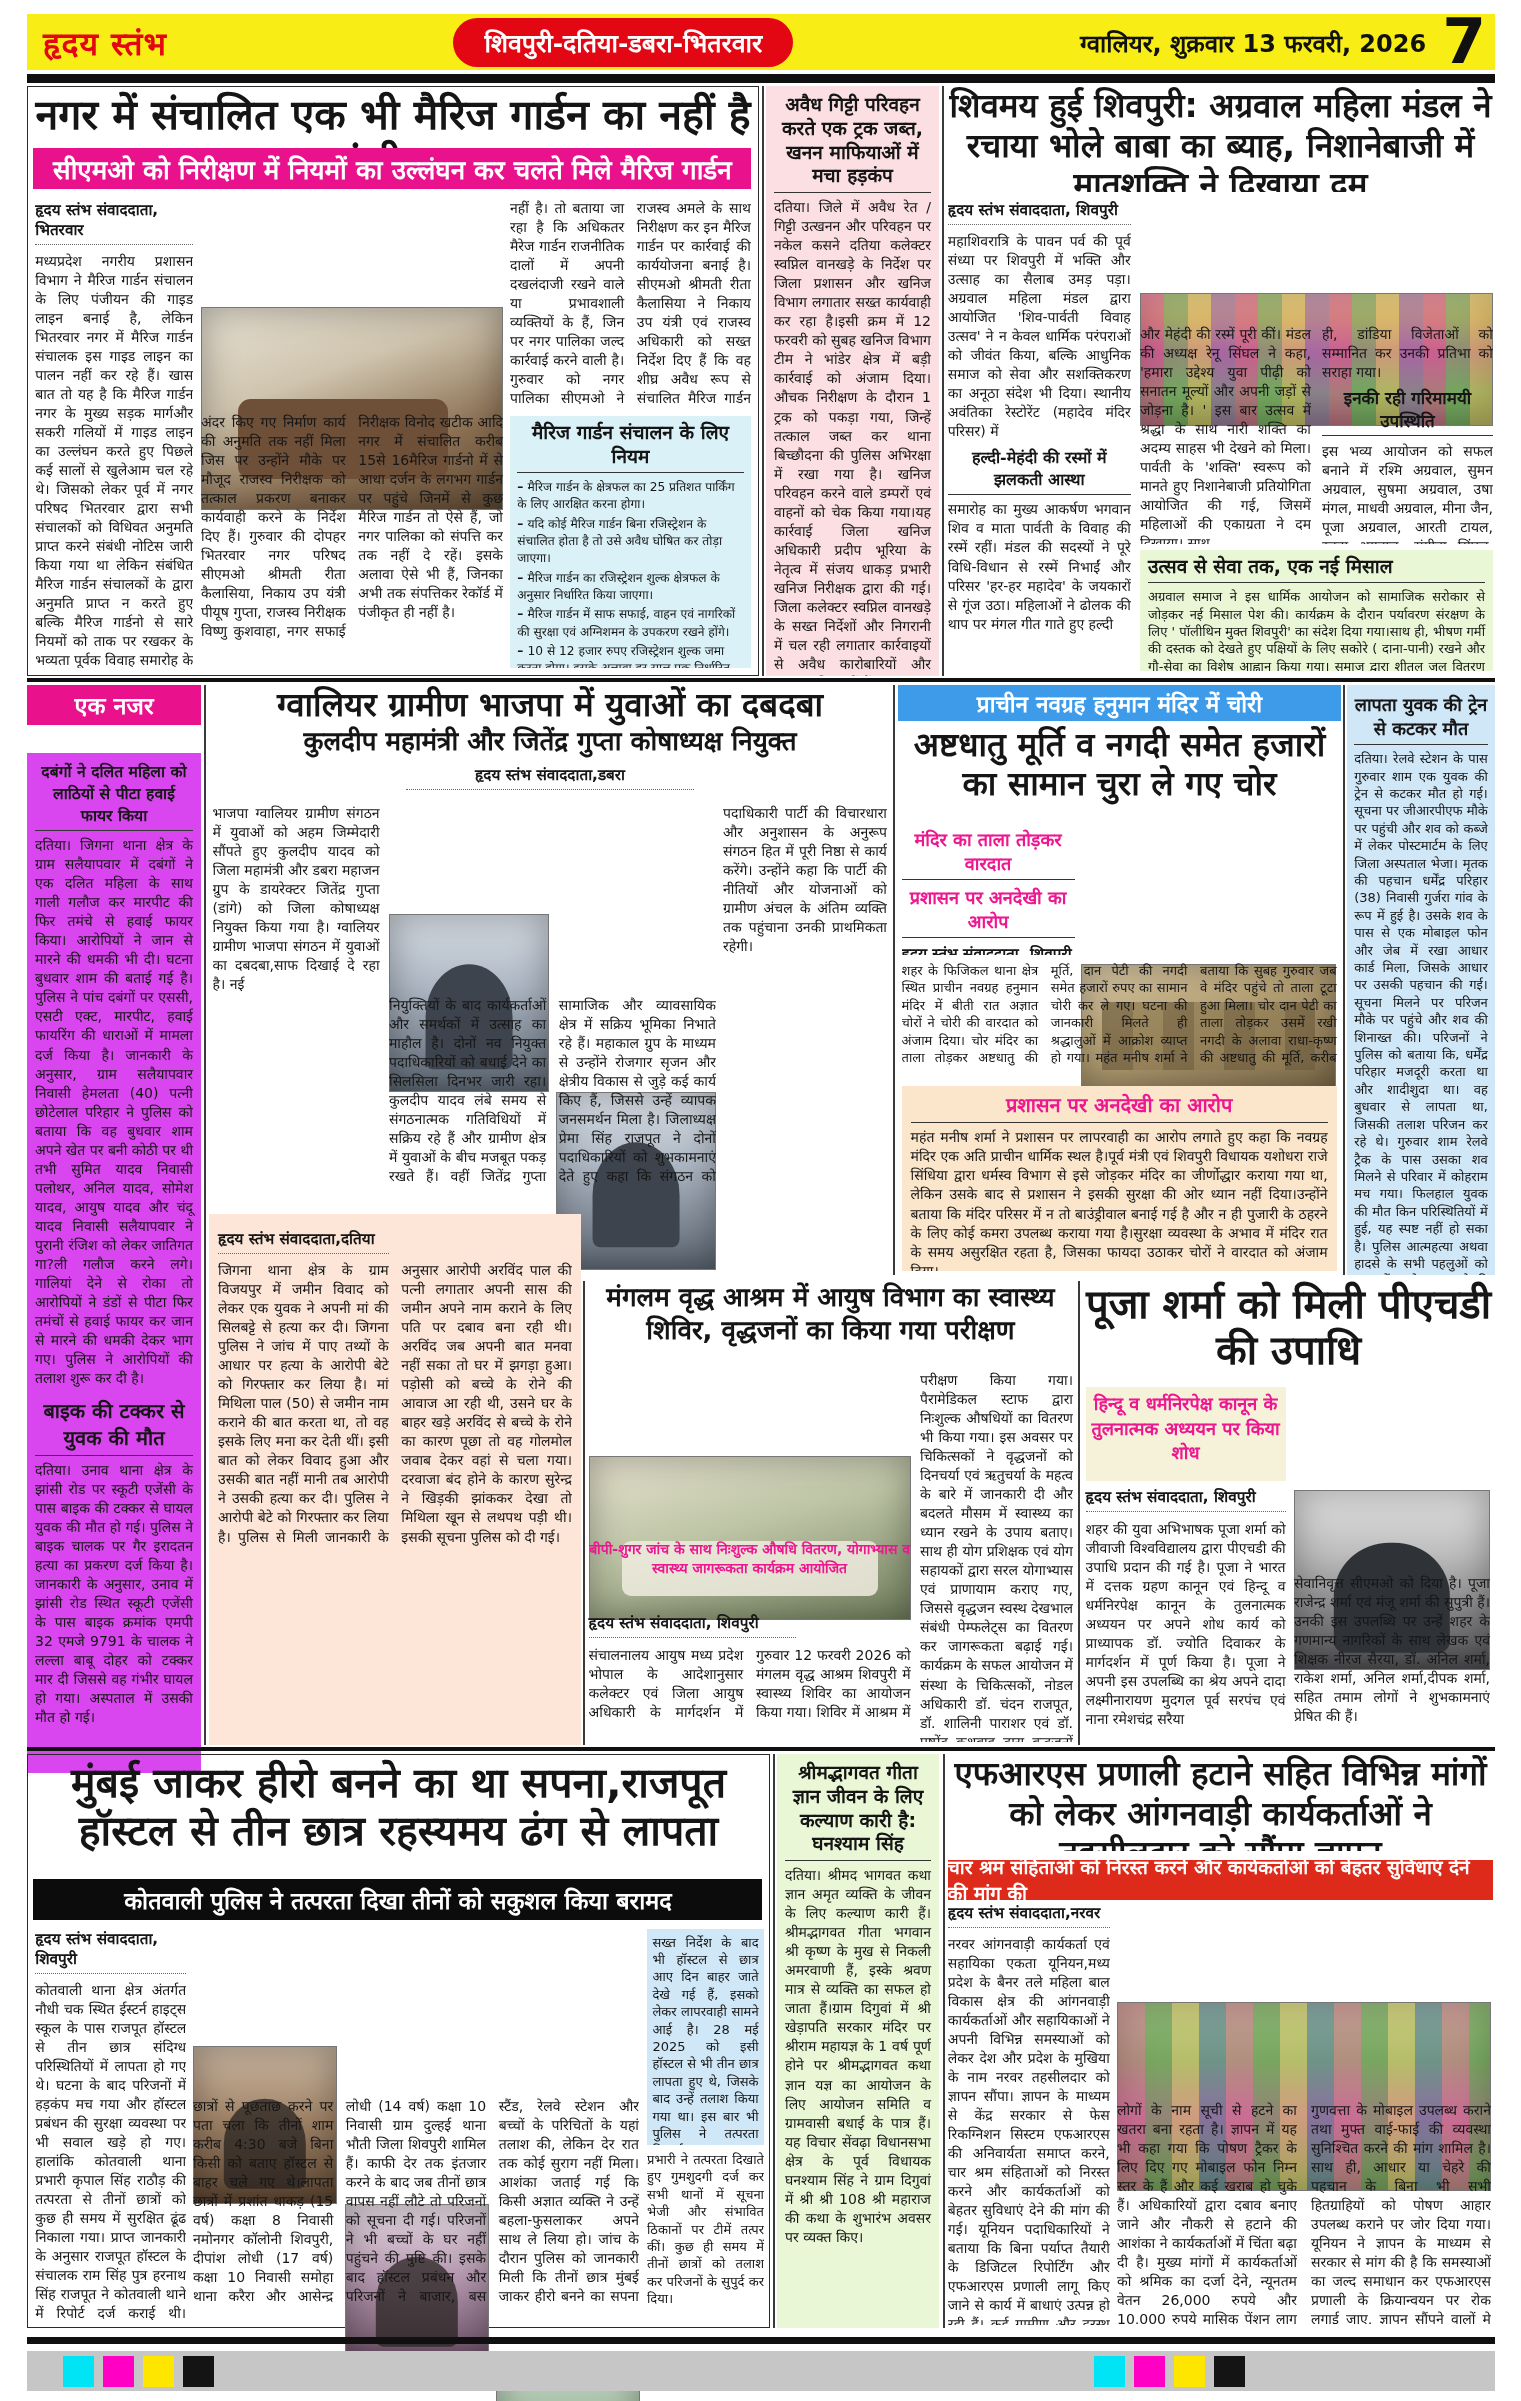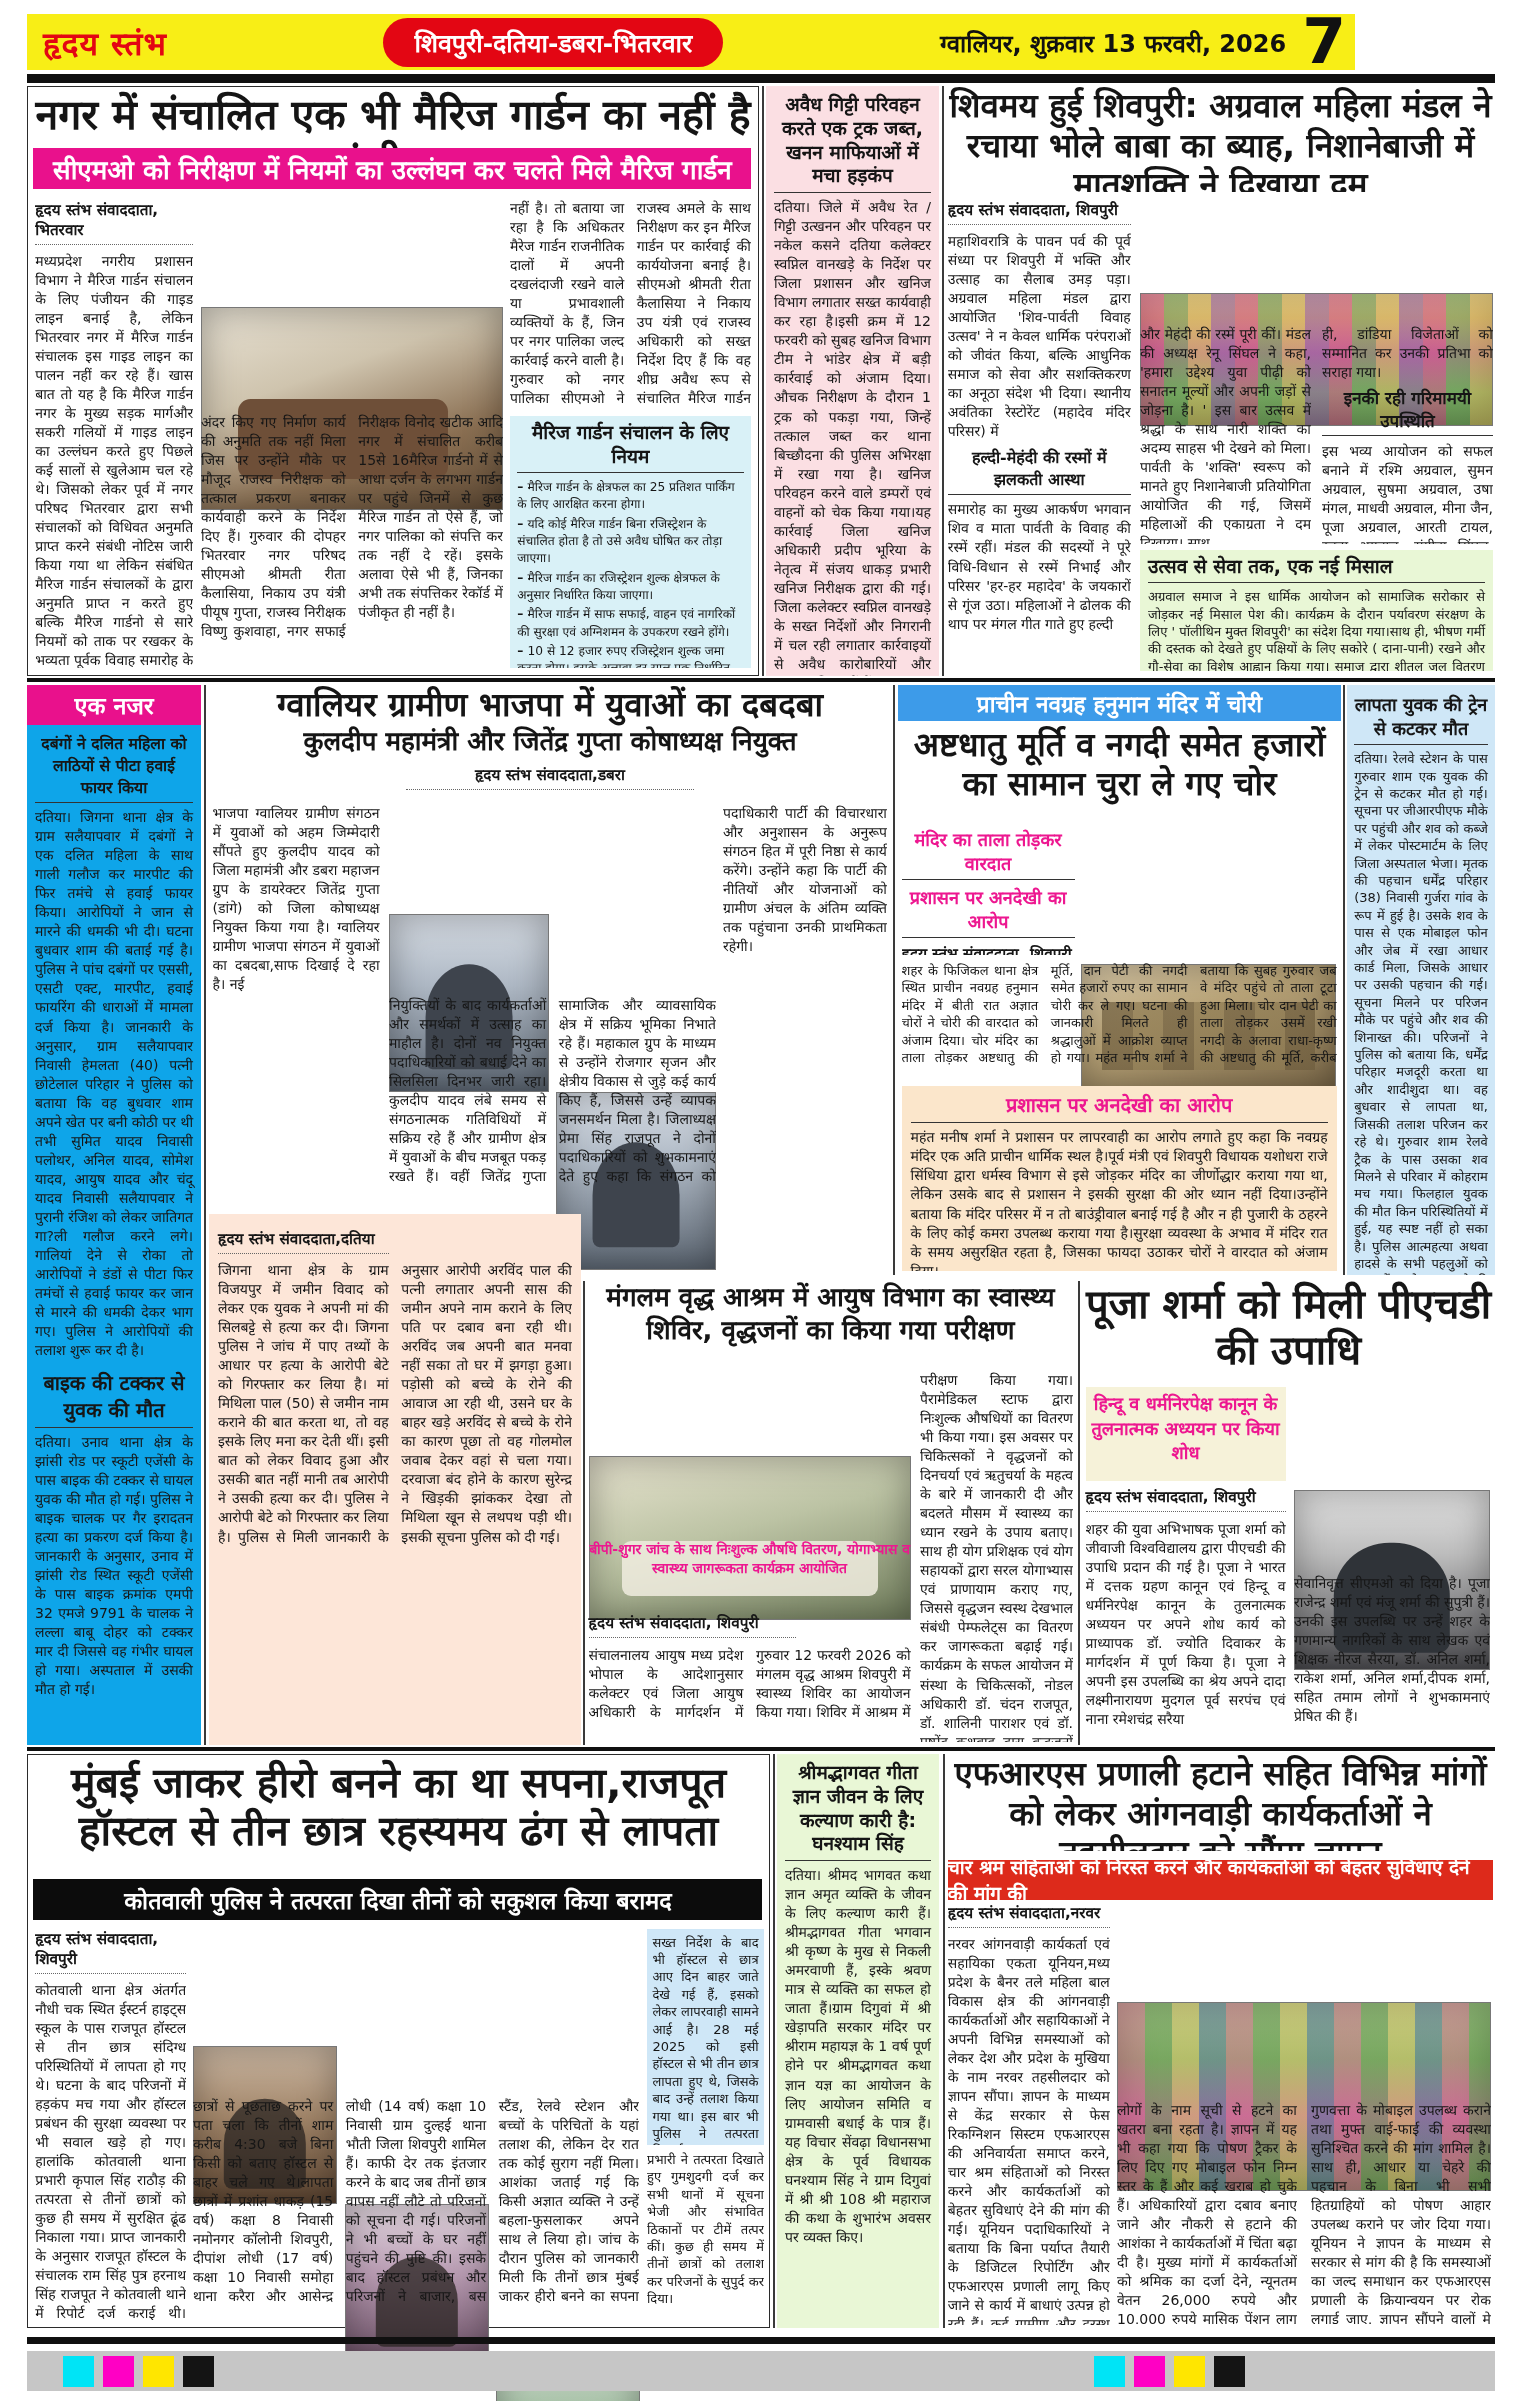--- a/index.html
+++ b/index.html
@@ -35,21 +35,21 @@
   .three-col{column-count:3;column-gap:12.6px;}
   .box-border{border:1.8px solid #2b2b2b;}
   
   .bg-pink{background:#fbdfe3;}
   .bg-blue{background:#d9f1f7;}
   .bg-ltblue{background:#cfe7f7;}
   .bg-green{background:#e9f7d6;}
   .bg-peach{background:#fde6d8;}
   .bg-orange{background:#fbe6cb;}
   .bg-cream{background:#f6f2d9;}
-  .bg-eknajar{background:#0ea5e9;}
+  .bg-eknajar{background:#d946ef;margin-top:28px;}
   .vline{background:#3a3a3a;width:1.8px;}
   .hline{background:#101010;}
   
   .photo{position:relative;overflow:hidden;box-shadow:inset 0 0 36px rgba(0,0,0,.35);border:0.9px solid #777;}
   .ph-room{background:linear-gradient(160deg,#e8e2d4 0%,#cfc4ae 35%,#8a6f52 70%,#5f4a35 100%);}
   .ph-room::after{content:"";position:absolute;left:12%;top:45%;width:70%;height:40%;background:#6e4f38;border-radius:12.6px;}
   .ph-group{background:linear-gradient(180deg,#e9d9a8 0%,#d9b77c 18%,#b9769a 45%,#7fae6b 75%,#5d7e4d 100%);}
   .ph-group::after{content:"";position:absolute;inset:0;background:repeating-linear-gradient(90deg,rgba(214,73,135,.5) 0 23.4px,rgba(106,160,84,.5) 23.4px 47px,rgba(222,188,90,.5) 47px 70px,rgba(150,86,168,.5) 70px 94px);}
   .ph-portrait{background:linear-gradient(180deg,#d8dee6 0%,#aeb8c4 40%,#5c6672 100%);}
   .ph-portrait::after{content:"";position:absolute;left:50%;top:58%;transform:translate(-50%,-50%);width:55%;height:60%;background:#3e444d;border-radius:50% 50% 8% 8%;}
@@ -67,21 +67,21 @@
   .ph-crowd::after{content:"";position:absolute;inset:0;background:repeating-linear-gradient(90deg,rgba(216,94,142,.45) 0 27px,rgba(92,146,74,.45) 27px 54px,rgba(226,196,96,.45) 54px 81px,rgba(70,104,160,.45) 81px 108px);}
   .caption-pink{color:#ed1790;font-weight:800;font-size:14px;line-height:1.35;text-align:center;}
   ul.rules{list-style:none;font-size:12.2px;line-height:1.4;}
   ul.rules li{margin-bottom:2.7px;}
   ul.rules li::before{content:"– ";font-weight:700;}
   .cmyk{width:31px;height:31px;display:inline-block;margin-right:9px;}
 </style>
 </head>
 <body>
 
-<div class="abs banner" style="left:27px;top:14.4px;width:1328px;height:56px;">
+<div class="abs banner" style="left:27px;top:14.4px;width:1468px;height:56px;">
   <div class="brand">हृदय स्तंभ</div>
   <div style="flex:1;display:flex;justify-content:center;">
     <div class="pill">शिवपुरी-दतिया-डबरा-भितरवार</div>
   </div>
   <div style="display:flex;align-items:center;gap:16px;padding-right:9px;">
     <div class="dateline">ग्वालियर, शुक्रवार 13 फरवरी, 2026</div>
     <div class="pageno">7</div>
   </div>
 </div>
 <div class="abs blackbar" style="left:27px;top:74px;width:1468px;height:9px;"></div>

